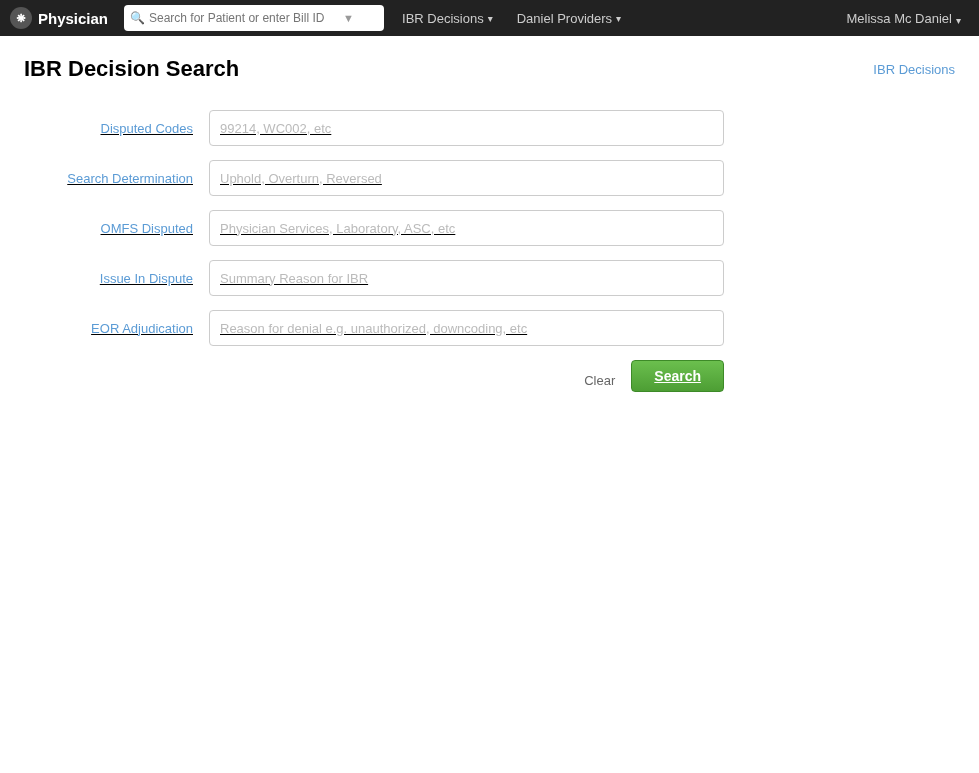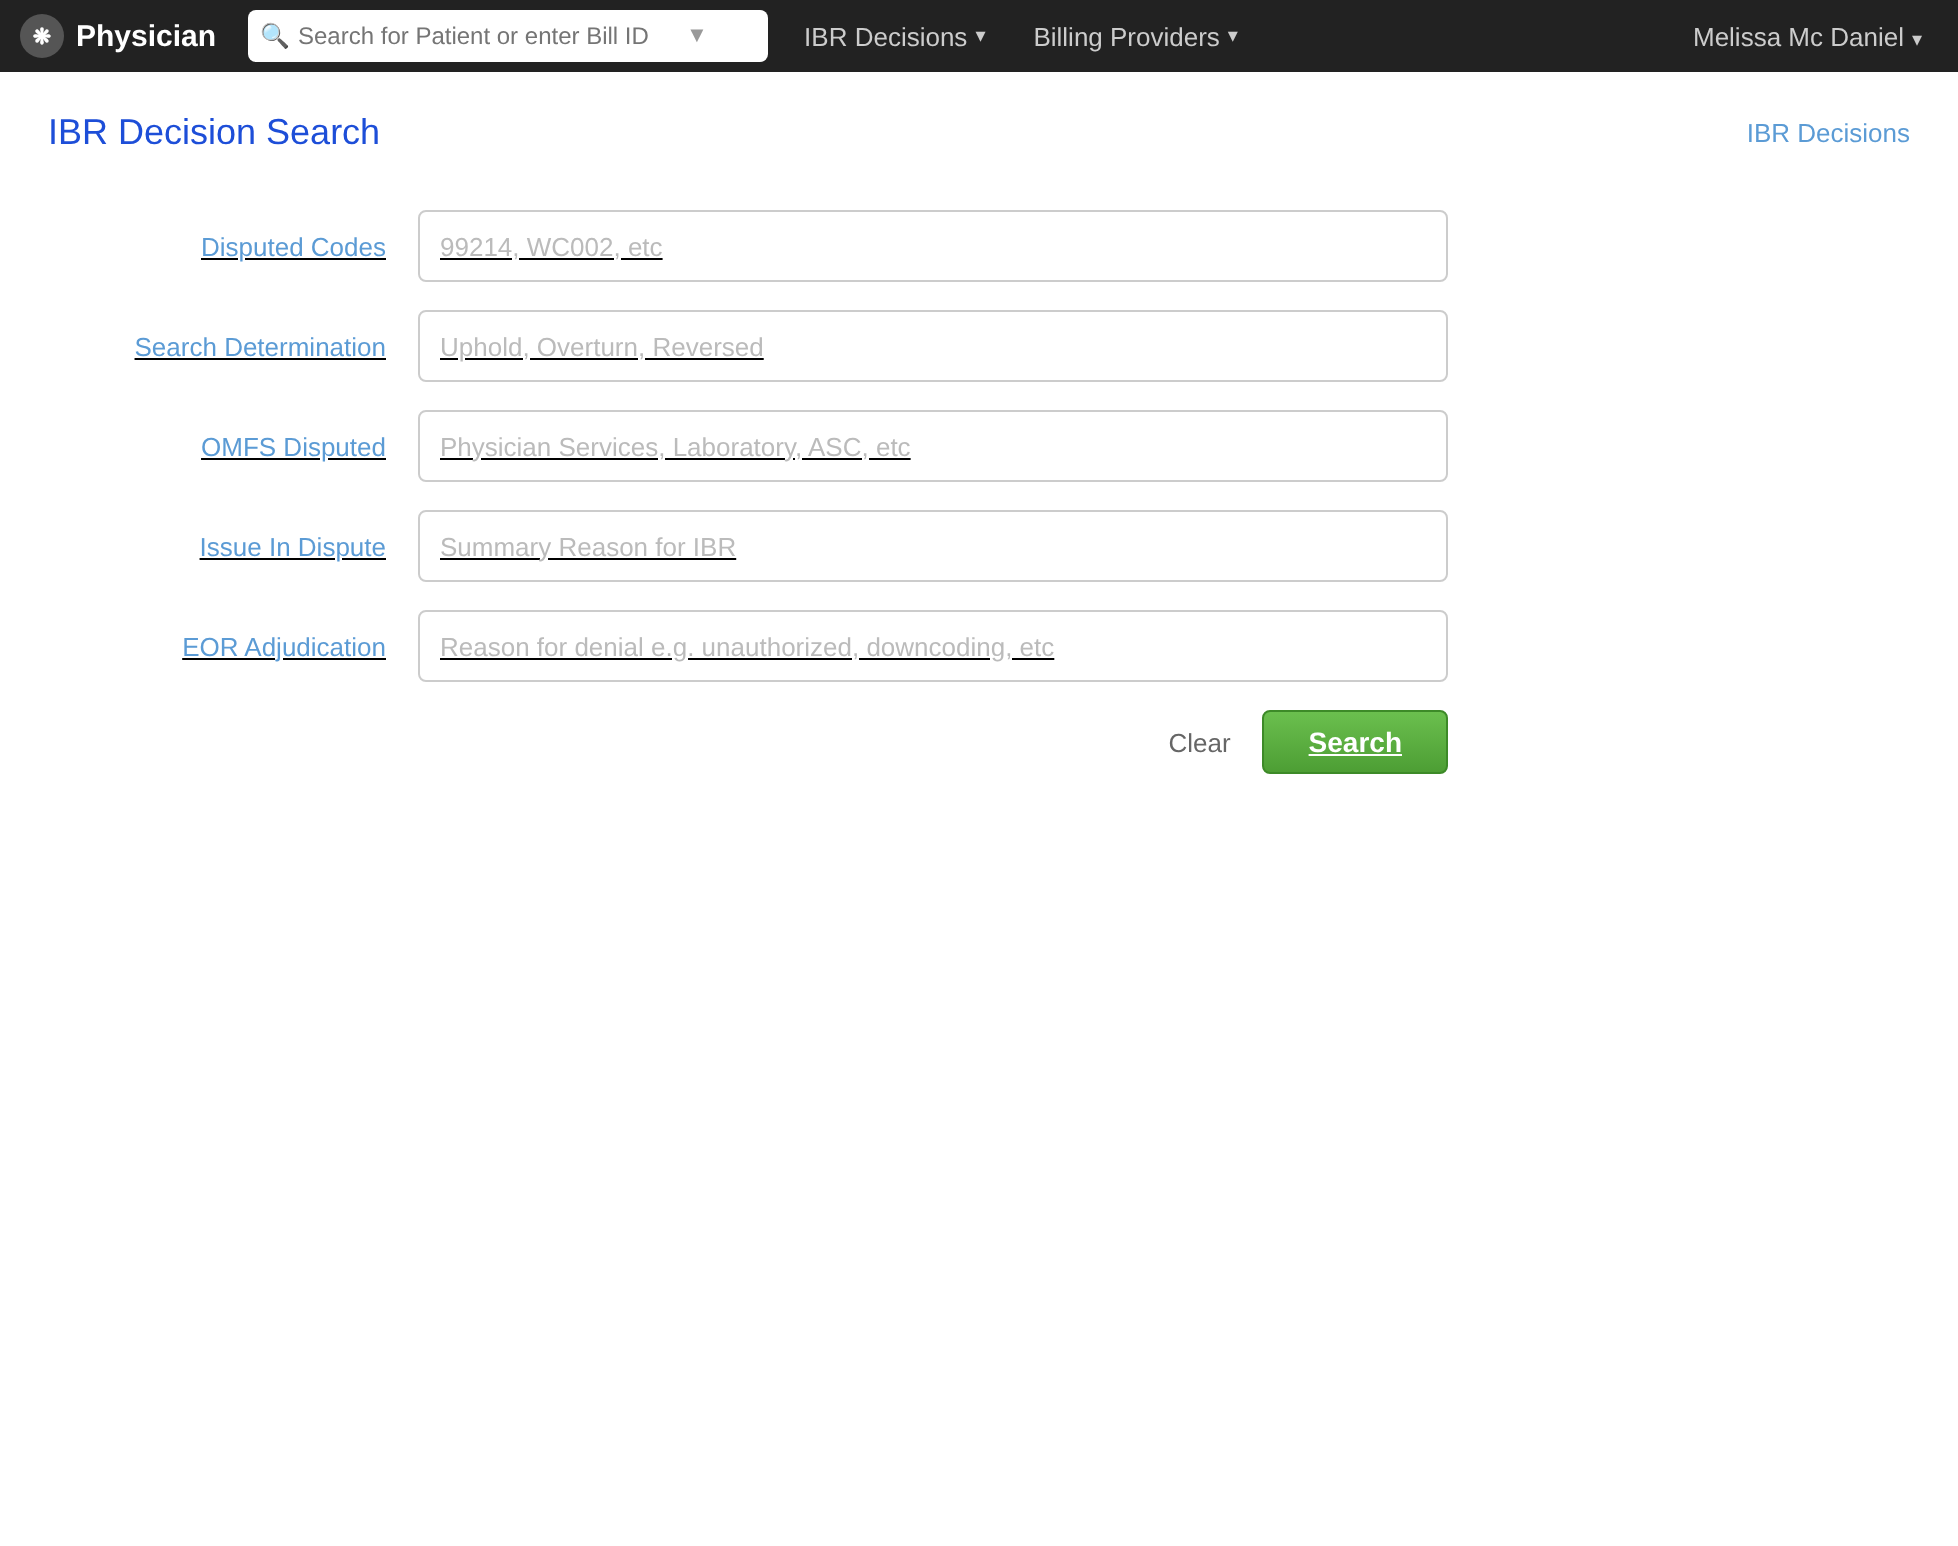--- a/index.html
+++ b/index.html
@@ -102,23 +102,23 @@
       min-height: calc(773px - 36px);
       padding: 20px 24px;
     }
     .page-header {
       display: flex;
       justify-content: space-between;
       align-items: center;
       margin-bottom: 28px;
     }
     .page-title {
-      font-size: 18px;
-      font-weight: 400;
-      color: #1d4ed8;
+      font-size: 22px;
+      font-weight: 700;
+      color: #000000;
     }
     .breadcrumb-link {
       font-size: 13px;
       color: #5b9bd5;
       text-decoration: none;
     }
 
     
     .search-form {
       max-width: 700px;
@@ -145,21 +145,21 @@
       padding: 0 10px;
       font-size: 13px;
       color: #4d7c0f;
       outline: none;
     }
     .form-input::placeholder { color: #bbb; }
 
     
     .form-actions {
       display: flex;
-      align-items: center;
+      align-items: flex-end;
       justify-content: flex-end;
       gap: 10px;
       margin-top: 6px;
       padding-right: 0;
     }
     .btn-clear {
       background: transparent;
       border: none;
       color: #666;
       font-size: 13px;
@@ -190,21 +190,21 @@
     <span class="nav-search-icon">🔍</span>
     <input class="nav-search-input" type="text" placeholder="Search for Patient or enter Bill ID" style="">
     <button class="nav-search-dropdown">▼</button>
   </div>
   <div class="nav-menu-items">
     <button class="nav-btn">
       <span>IBR Decisions</span>
       <span class="caret">▾</span>
     </button>
     <button class="nav-btn">
-      <span>Billing Providers</span>
+      <span>Daniel Providers</span>
       <span class="caret">▾</span>
     </button>
   </div>
   <div class="nav-user">
     <span>Melissa Mc Daniel</span>
     <span class="caret">▾</span>
   </div>
 </nav>
 
 <div class="page-container">

